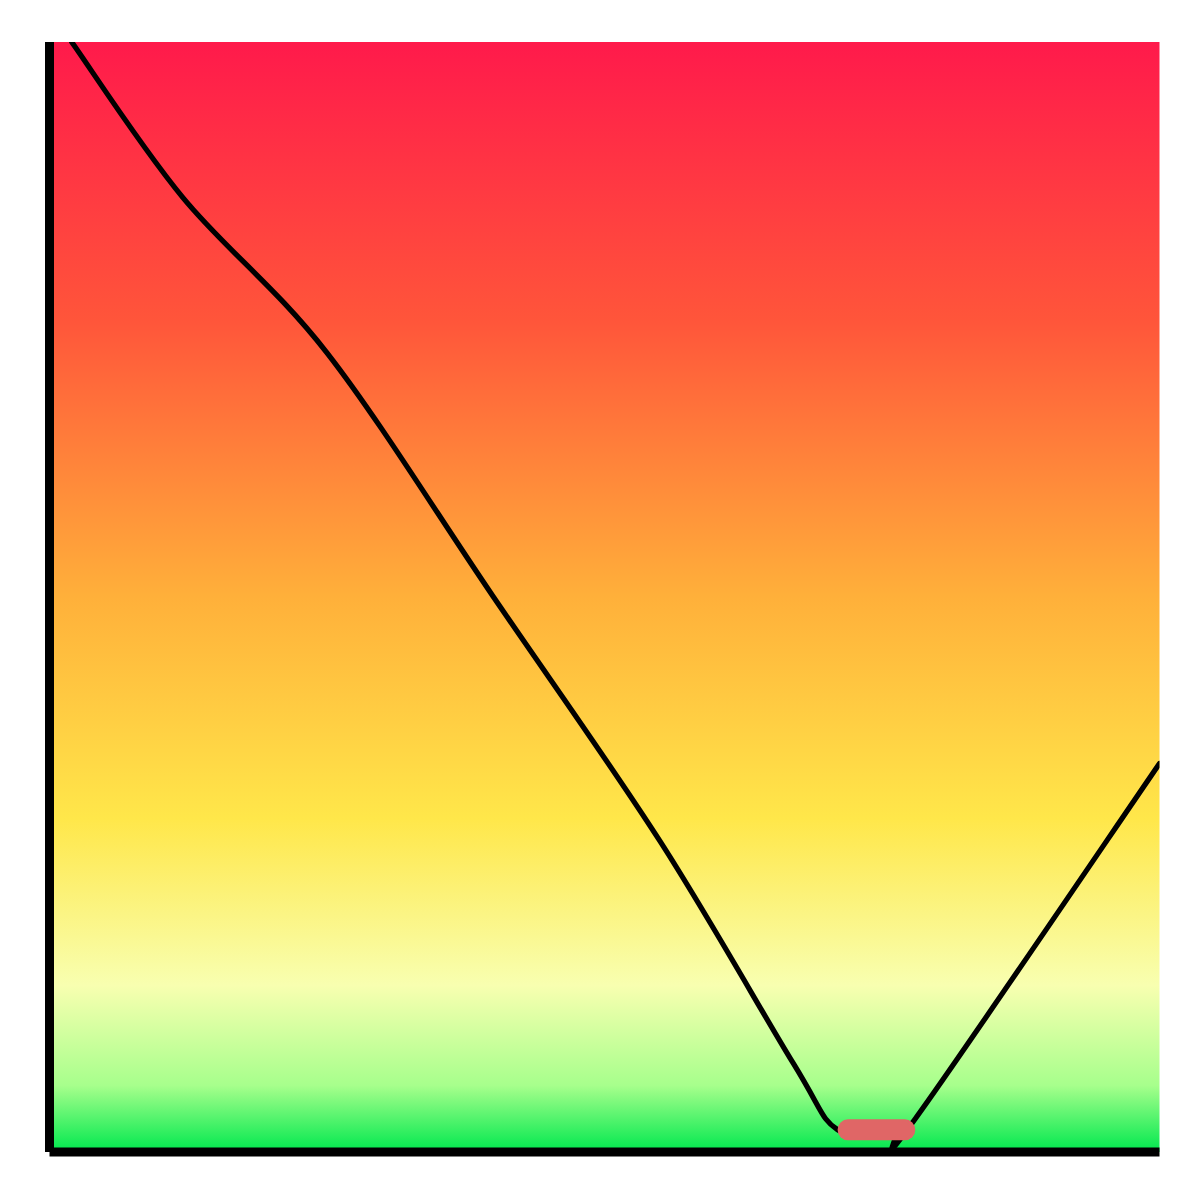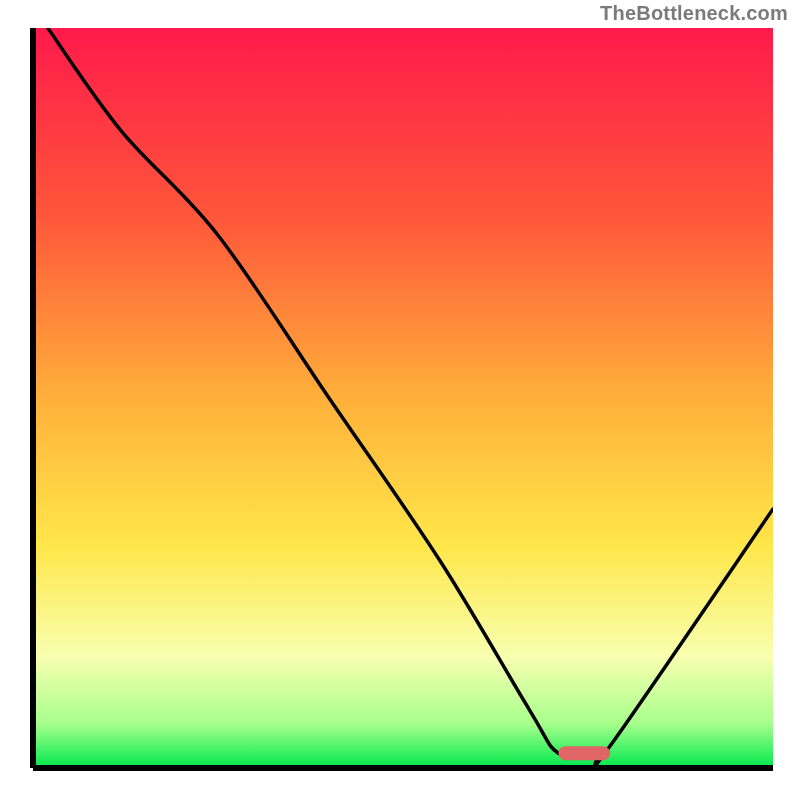--- a/index.html
+++ b/index.html
@@ -25,21 +25,20 @@
     letter-spacing: 0.2px;
   }
   svg {
     display: block;
   }
 </style>
 </head>
 <body>
 
 <div class="container">
-  <div class="watermark">TheBottleneck.com</div>
 
   <svg width="800" height="800" viewBox="0 0 800 800">
     <defs>
       <linearGradient id="bg-grad" x1="0" y1="0" x2="0" y2="1">
 
       <stop offset="0%" stop-color="#ff1a4b"></stop>
           <stop offset="25%" stop-color="#ff553a"></stop>
           <stop offset="50%" stop-color="#ffb03a"></stop>
           <stop offset="70%" stop-color="#ffe74a"></stop>
           <stop offset="85%" stop-color="#f8ffb0"></stop>

